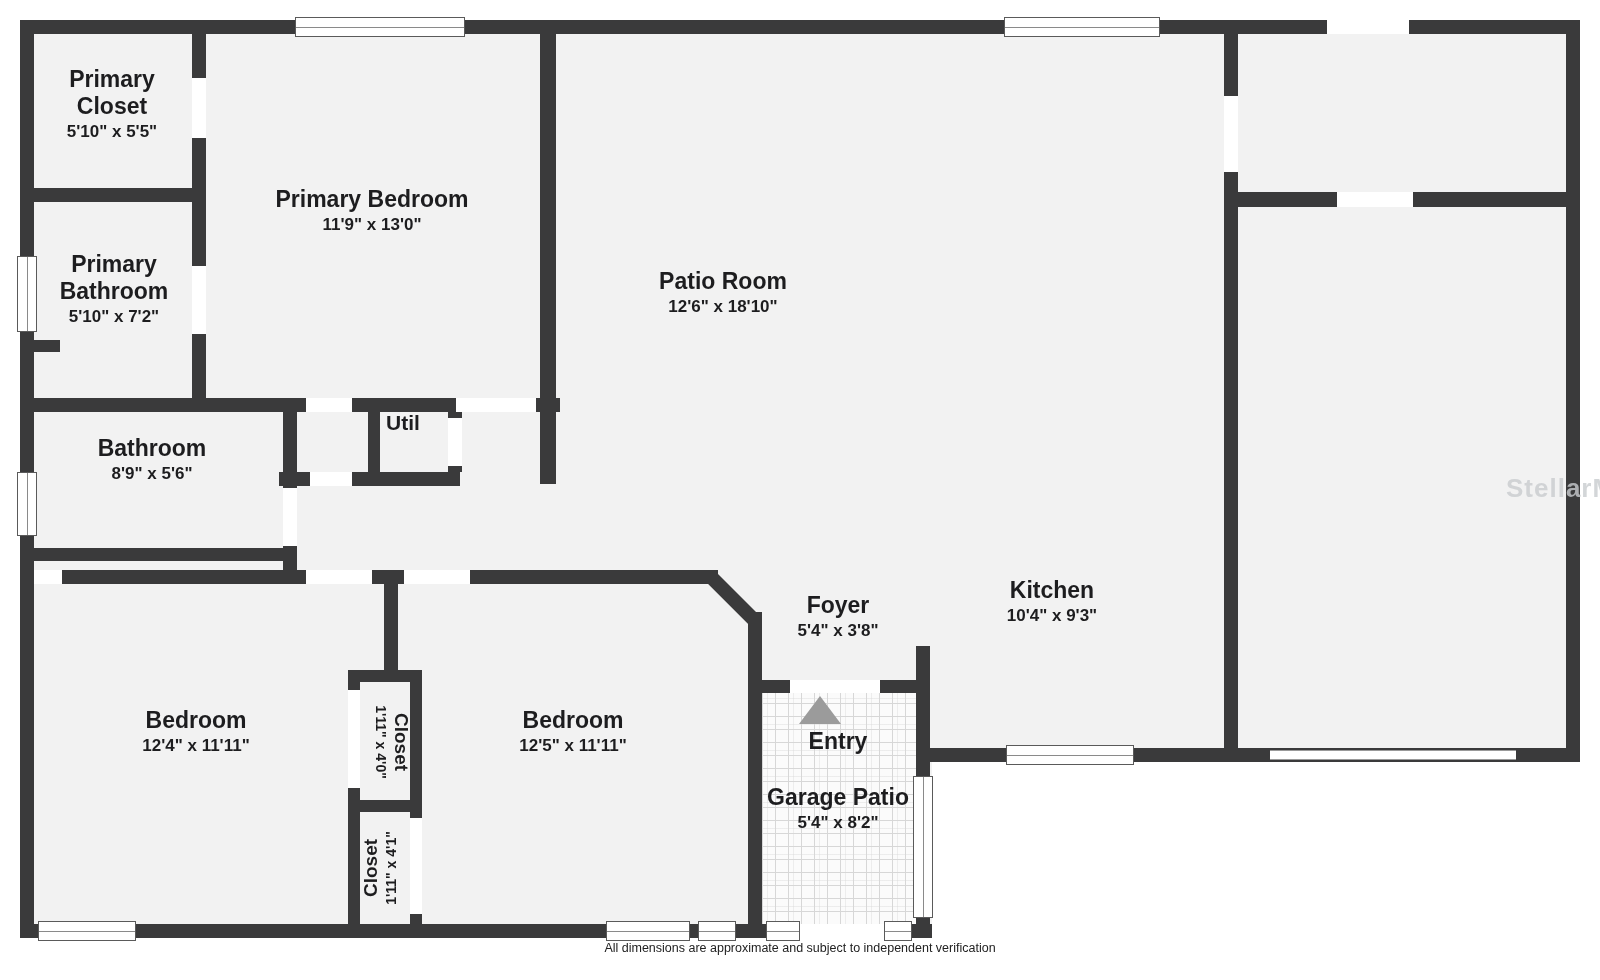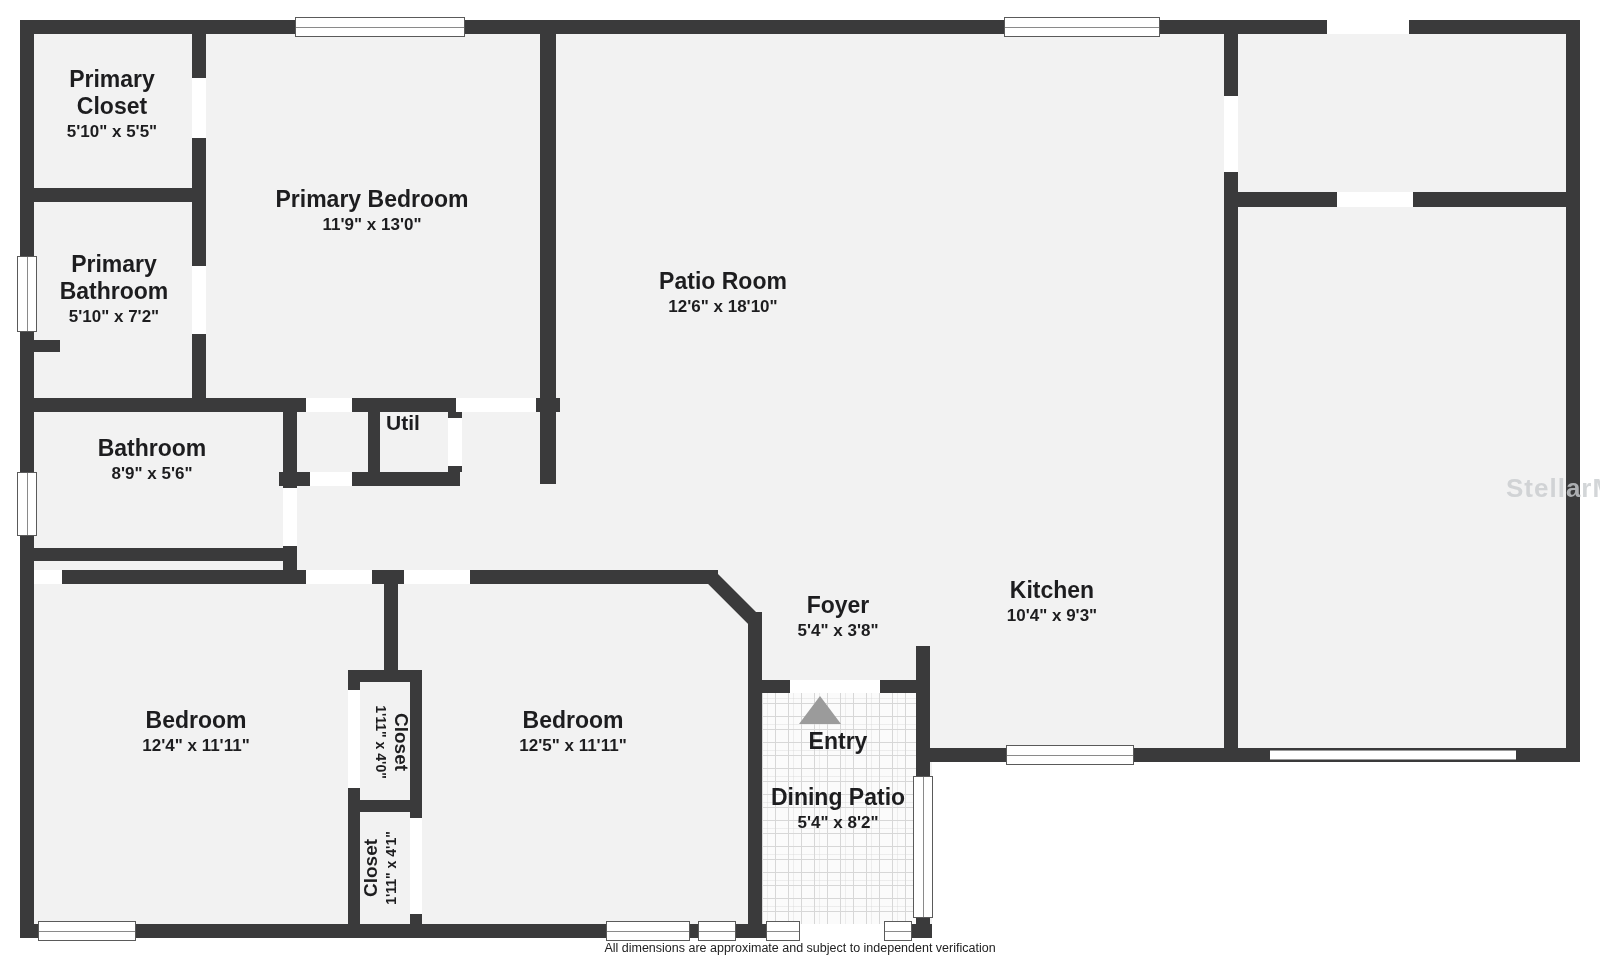--- a/index.html
+++ b/index.html
@@ -183,20 +183,20 @@
   <div class="rot rotm90 z5" style="left:330px;top:842px;width:112px;height:52px">
     <div class="nm">Closet</div>
     <div class="dm">1'11" x 4'1"</div>
   </div>
 
   <div id="entry-arrow" class="z5" style="left:799px;top:696px"></div>
   <div class="lbl z5" style="left:770px;top:728px;width:136px">
     <div class="nm">Entry</div>
   </div>
   <div class="lbl z5" style="left:755px;top:784px;width:166px">
-    <div class="nm">Dining Patio</div>
+    <div class="nm">Garage Patio</div>
     <div class="dm">5'4" x 8'2"</div>
   </div>
 
   <div id="watermark" style="left:1506px;top:473px">StellarMLS</div>
   <div id="disclaimer">All dimensions are approximate and subject to independent verification</div>
 
 </div>
 
 </body></html>

